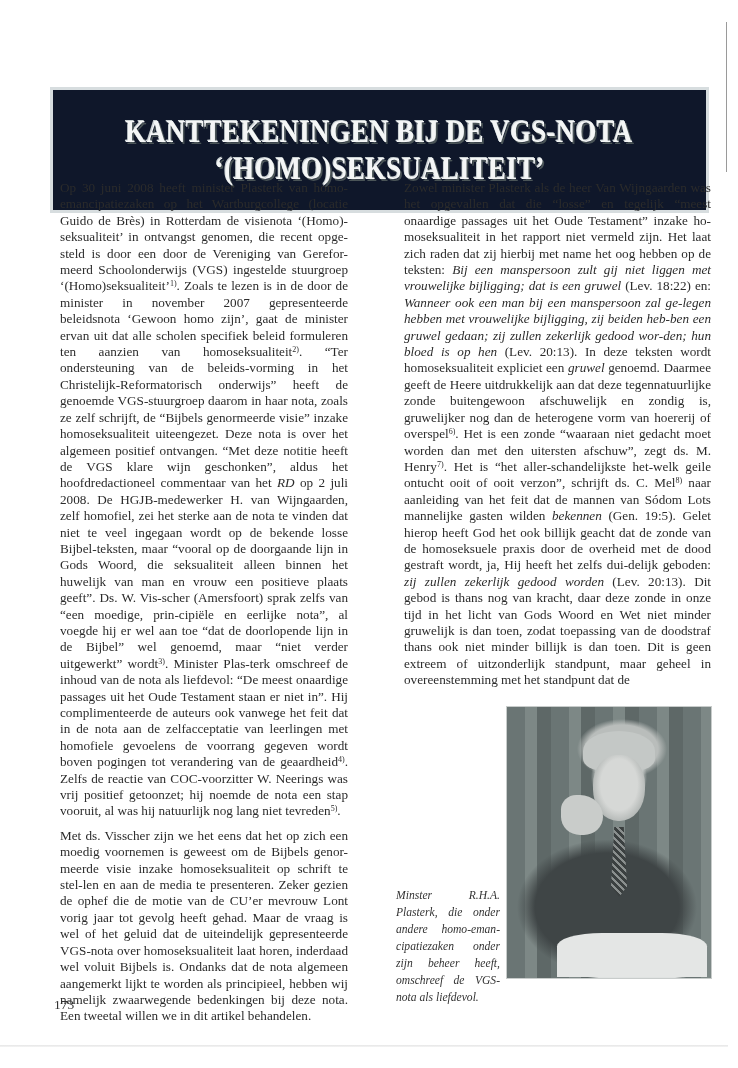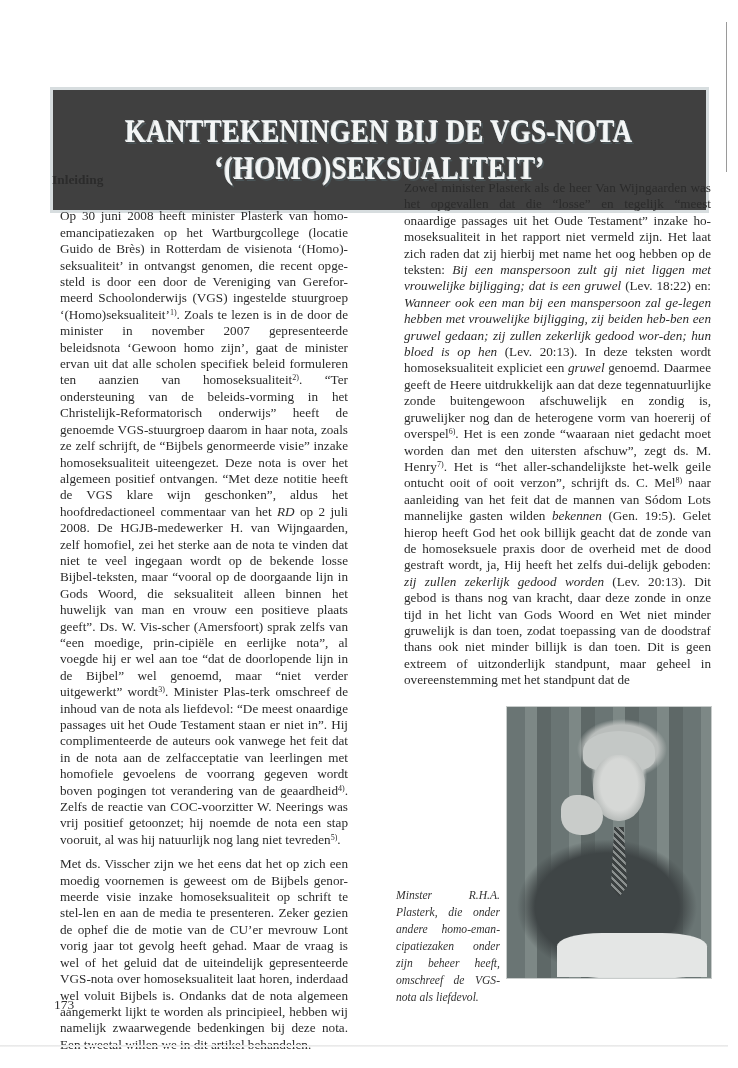--- a/index.html
+++ b/index.html
@@ -7,21 +7,21 @@
     width: 738px; height: 1068px; position: relative; overflow: hidden;
     background: #ffffff; color: #2b2b2b;
     font-family: "Liberation Serif", "DejaVu Serif", serif;
   }
   .edge-line-right {
     position: absolute; left: 726px; top: 22px; width: 1px; height: 150px;
     background: #9a9a9a;
   }
   .banner {
     position: absolute; left: 53px; top: 90px; width: 653px; height: 120px;
-    background: #404040;
+    background: #0f172a;
     box-shadow: 0 0 0 3px #d7dddf;
     display: flex; flex-direction: column; align-items: center; justify-content: center;
   }
   .banner-line {
     color: #f4f6f6; font-family: "Liberation Serif", "DejaVu Serif", serif;
     font-weight: bold; font-size: 31px; letter-spacing: 0.5px; line-height: 37px;
     text-shadow: 2px 2px 0 #4a5457, -1px -1px 0 #c9d0d2;
     transform: scaleX(0.86); white-space: nowrap;
   }
   .col {
@@ -88,21 +88,20 @@
 <body>
 
 <div class="edge-line-right"></div>
 
 <div class="banner">
   <div class="banner-line">KANTTEKENINGEN BIJ DE VGS-NOTA</div>
   <div class="banner-line">‘(HOMO)SEKSUALITEIT’</div>
 </div>
 
 <div class="col col-left">
-  <h3 class="heading">Inleiding</h3>
   <p class="para"><span>Op 30 juni 2008 heeft minister Plasterk van homo-emancipatiezaken op het Wartburgcollege (locatie Guido de Brès) in Rotterdam de visienota ‘(Homo)-seksualiteit’ in ontvangst genomen, die recent opge-steld is door een door de Vereniging van Gerefor-meerd Schoolonderwijs (VGS) ingestelde stuurgroep ‘(Homo)seksualiteit’</span><sup>1)</sup><span>. Zoals te lezen is in de door de minister in november 2007 gepresenteerde beleidsnota ‘Gewoon homo zijn’, gaat de minister ervan uit dat alle scholen specifiek beleid formuleren ten aanzien van homoseksualiteit</span><sup>2)</sup><span>. “Ter ondersteuning van de beleids-vorming in het Christelijk-Reformatorisch onderwijs” heeft de genoemde VGS-stuurgroep daarom in haar nota, zoals ze zelf schrijft, de “Bijbels genormeerde visie” inzake homoseksualiteit uiteengezet. Deze nota is over het algemeen positief ontvangen. “Met deze notitie heeft de VGS klare wijn geschonken”, aldus het hoofdredactioneel commentaar van het </span><i>RD</i><span> op 2 juli 2008. De HGJB-medewerker H. van Wijngaarden, zelf homofiel, zei het sterke aan de nota te vinden dat niet te veel ingegaan wordt op de bekende losse Bijbel-teksten, maar “vooral op de doorgaande lijn in Gods Woord, die seksualiteit alleen binnen het huwelijk van man en vrouw een positieve plaats geeft”. Ds. W. Vis-scher (Amersfoort) sprak zelfs van “een moedige, prin-cipiële en eerlijke nota”, al voegde hij er wel aan toe “dat de doorlopende lijn in de Bijbel” wel genoemd, maar “niet verder uitgewerkt” wordt</span><sup>3)</sup><span>. Minister Plas-terk omschreef de inhoud van de nota als liefdevol: “De meest onaardige passages uit het Oude Testament staan er niet in”. Hij complimenteerde de auteurs ook vanwege het feit dat in de nota aan de zelfacceptatie van leerlingen met homofiele gevoelens de voorrang gegeven wordt boven pogingen tot verandering van de geaardheid</span><sup>4)</sup><span>. Zelfs de reactie van COC-voorzitter W. Neerings was vrij positief getoonzet; hij noemde de nota een stap vooruit, al was hij natuurlijk nog lang niet tevreden</span><sup>5)</sup><span>.</span></p>
   <p class="para">Met ds. Visscher zijn we het eens dat het op zich een moedig voornemen is geweest om de Bijbels genor-meerde visie inzake homoseksualiteit op schrift te stel-len en aan de media te presenteren. Zeker gezien de ophef die de motie van de CU’er mevrouw Lont vorig jaar tot gevolg heeft gehad. Maar de vraag is wel of het geluid dat de uiteindelijk gepresenteerde VGS-nota over homoseksualiteit laat horen, inderdaad wel voluit Bijbels is. Ondanks dat de nota algemeen aangemerkt lijkt te worden als principieel, hebben wij namelijk zwaarwegende bedenkingen bij deze nota. Een tweetal willen we in dit artikel behandelen.</p>
 </div>
 
 <div class="col col-right">
   <p class="para"><span>Zowel minister Plasterk als de heer Van Wijngaarden was het opgevallen dat die “losse” en tegelijk “meest onaardige passages uit het Oude Testament” inzake ho-moseksualiteit in het rapport niet vermeld zijn. Het laat zich raden dat zij hierbij met name het oog hebben op de teksten: </span><i>Bij een manspersoon zult gij niet liggen met vrouwelijke bijligging; dat is een gruwel</i><span> (Lev. 18:22) en: </span><i>Wanneer ook een man bij een manspersoon zal ge-legen hebben met vrouwelijke bijligging, zij beiden heb-ben een gruwel gedaan; zij zullen zekerlijk gedood wor-den; hun bloed is op hen</i><span> (Lev. 20:13). In deze teksten wordt homoseksualiteit expliciet een </span><i>gruwel</i><span> genoemd. Daarmee geeft de Heere uitdrukkelijk aan dat deze tegennatuurlijke zonde buitengewoon afschuwelijk en zondig is, gruwelijker nog dan de heterogene vorm van hoererij of overspel</span><sup>6)</sup><span>. Het is een zonde “waaraan niet gedacht moet worden dan met den uitersten afschuw”, zegt ds. M. Henry</span><sup>7)</sup><span>. Het is “het aller-schandelijkste het-welk geile ontucht ooit of ooit verzon”, schrijft ds. C. Mel</span><sup>8)</sup><span> naar aanleiding van het feit dat de mannen van Sódom Lots mannelijke gasten wilden </span><i>bekennen</i><span> (Gen. 19:5). Gelet hierop heeft God het ook billijk geacht dat de zonde van de homoseksuele praxis door de overheid met de dood gestraft wordt, ja, Hij heeft het zelfs dui-delijk geboden: </span><i>zij zullen zekerlijk gedood worden</i><span> (Lev. 20:13). Dit gebod is thans nog van kracht, daar deze zonde in onze tijd in het licht van Gods Woord en Wet niet minder gruwelijk is dan toen, zodat toepassing van de doodstraf thans ook niet minder billijk is dan toen. Dit is geen extreem of uitzonderlijk standpunt, maar geheel in overeenstemming met het standpunt dat de</span></p>
 </div>
 
 <div class="photo">
   <div class="photo-hair"></div>

